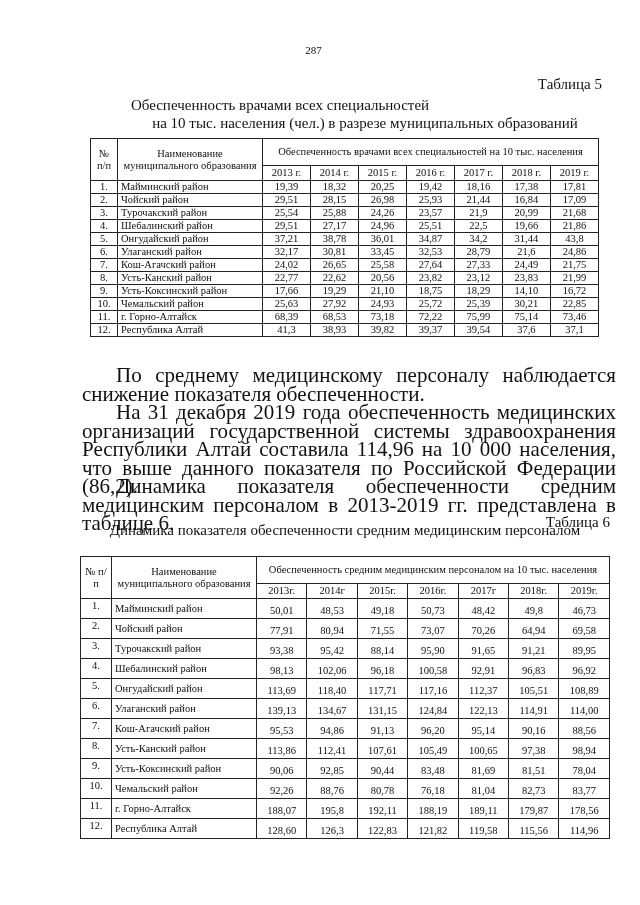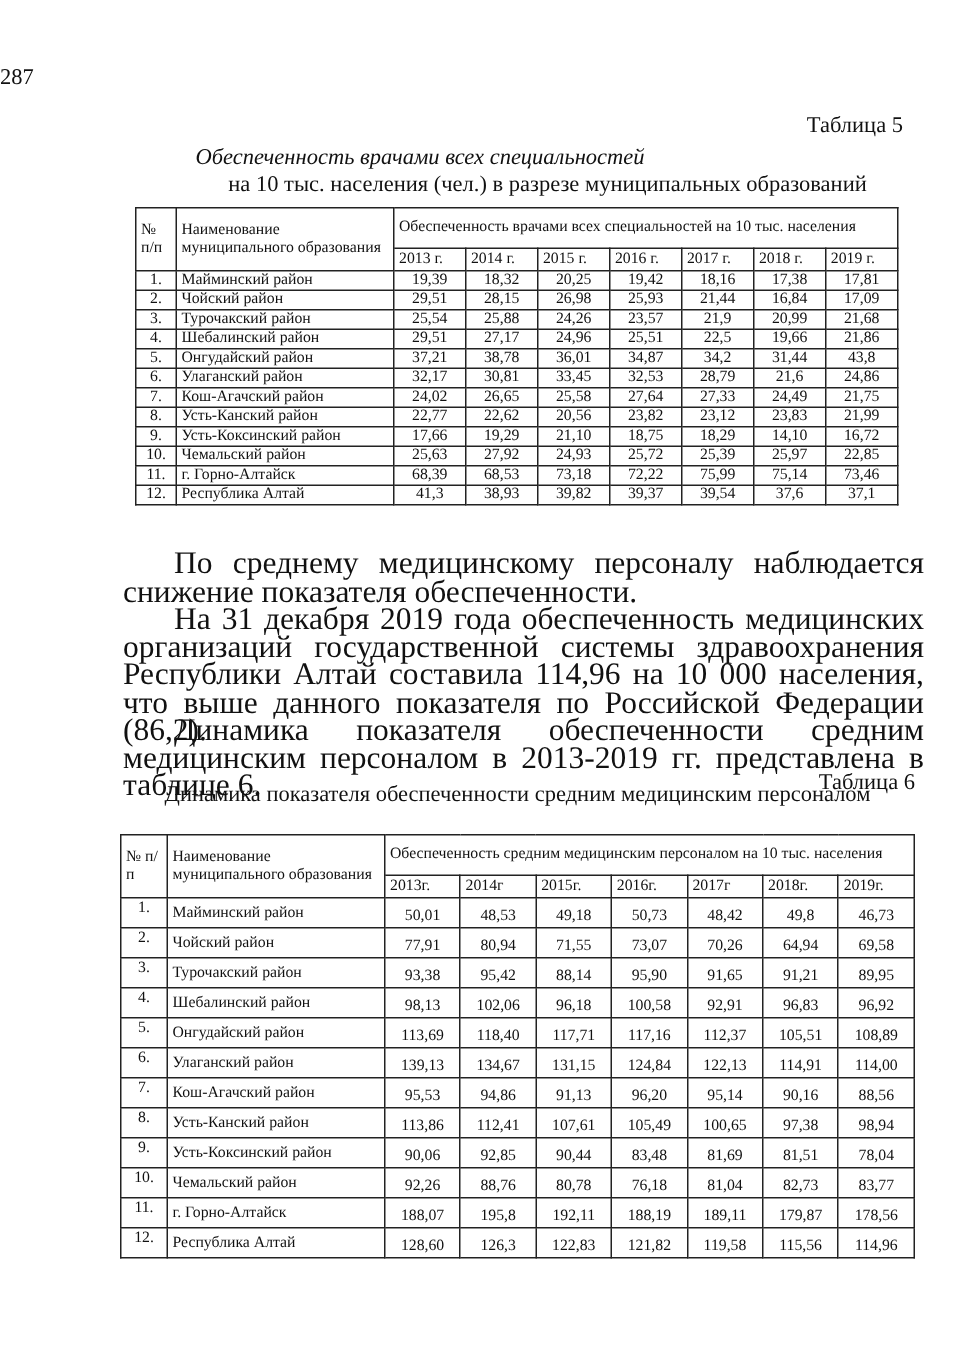--- a/index.html
+++ b/index.html
@@ -1,44 +1,44 @@
 <!DOCTYPE html>
 <html><head>
   <meta charset="utf-8">
   <style>
     html, body { margin: 0; padding: 0; background: #ffffff; }
     body {
       width: 640px; height: 905px; position: relative; overflow: hidden;
       font-family: "Liberation Serif", "DejaVu Serif", serif; color: #111;
     }
-    .page-num { position: absolute; top: 44px; left: 0; width: 627px; font-size: 15px; }
+    .page-num { position: absolute; top: 44px; left: 0; width: 627px; text-align: center; font-size: 11px; }
     .tbl-label { position: absolute; right: 38px; font-size: 15px; }
     .caption { position: absolute; text-align: center; font-size: 15px; line-height: 18px; }
     table { position: absolute; border-collapse: collapse; font-size: 10.5px; }
     td, th { border: 1px solid #222; padding: 0 3px; font-weight: normal; }
-    th { text-align: left; line-height: 12px; }
+    th { text-align: center; line-height: 12px; }
     td.num { text-align: center; vertical-align: bottom; }
     td.idx { text-align: center; }
     td.name { text-align: left; white-space: nowrap; }
     #t5 { left: 90px; top: 138px; width: 509px; }
     #t5 td { height: 12px; line-height: 12px; }
     #t6 { left: 80px; top: 556px; width: 530px; }
     #t6 td { height: 19px; line-height: 14px; font-size: 10.5px; }
     #t6 td.idx { vertical-align: top; }
     .para { position: absolute; left: 82px; width: 534px; font-size: 21px; line-height: 18.6px; text-align: justify; }
     .indent { text-indent: 34px; }
   </style>
 </head>
 <body>
 
 <div class="page-num">287</div>
 
 <div class="tbl-label" style="top:76px;">Таблица 5</div>
 <div class="caption" style="left:0; width:640px; top:96px;">
-  <div style="padding-right:80px;font-style:italic;">Обеспеченность врачами всех специальностей</div>
+  <div style="padding-right:80px;">Обеспеченность врачами всех специальностей</div>
   <div style="padding-left:90px;text-align:center;">на 10 тыс. населения (чел.) в разрезе муниципальных образований</div>
 </div>
 
 <table id="t5">
   <thead>
     <tr>
       <th rowspan="2" style="width:20px;">№ п/п</th>
       <th rowspan="2" style="width:138px;">Наименование муниципального образования</th>
       <th colspan="7" style="height:26px;">Обеспеченность врачами всех специальностей на 10 тыс. населения</th>
     </tr>
@@ -153,21 +153,21 @@
         <td class="num">16,72</td>
       </tr>
       <tr>
         <td class="idx">10.</td>
         <td class="name">Чемальский район</td>
         <td class="num">25,63</td>
         <td class="num">27,92</td>
         <td class="num">24,93</td>
         <td class="num">25,72</td>
         <td class="num">25,39</td>
-        <td class="num">25,97</td>
+        <td class="num">30,21</td>
         <td class="num">22,85</td>
       </tr>
       <tr>
         <td class="idx">11.</td>
         <td class="name">г. Горно-Алтайск</td>
         <td class="num">68,39</td>
         <td class="num">68,53</td>
         <td class="num">73,18</td>
         <td class="num">72,22</td>
         <td class="num">75,99</td>

